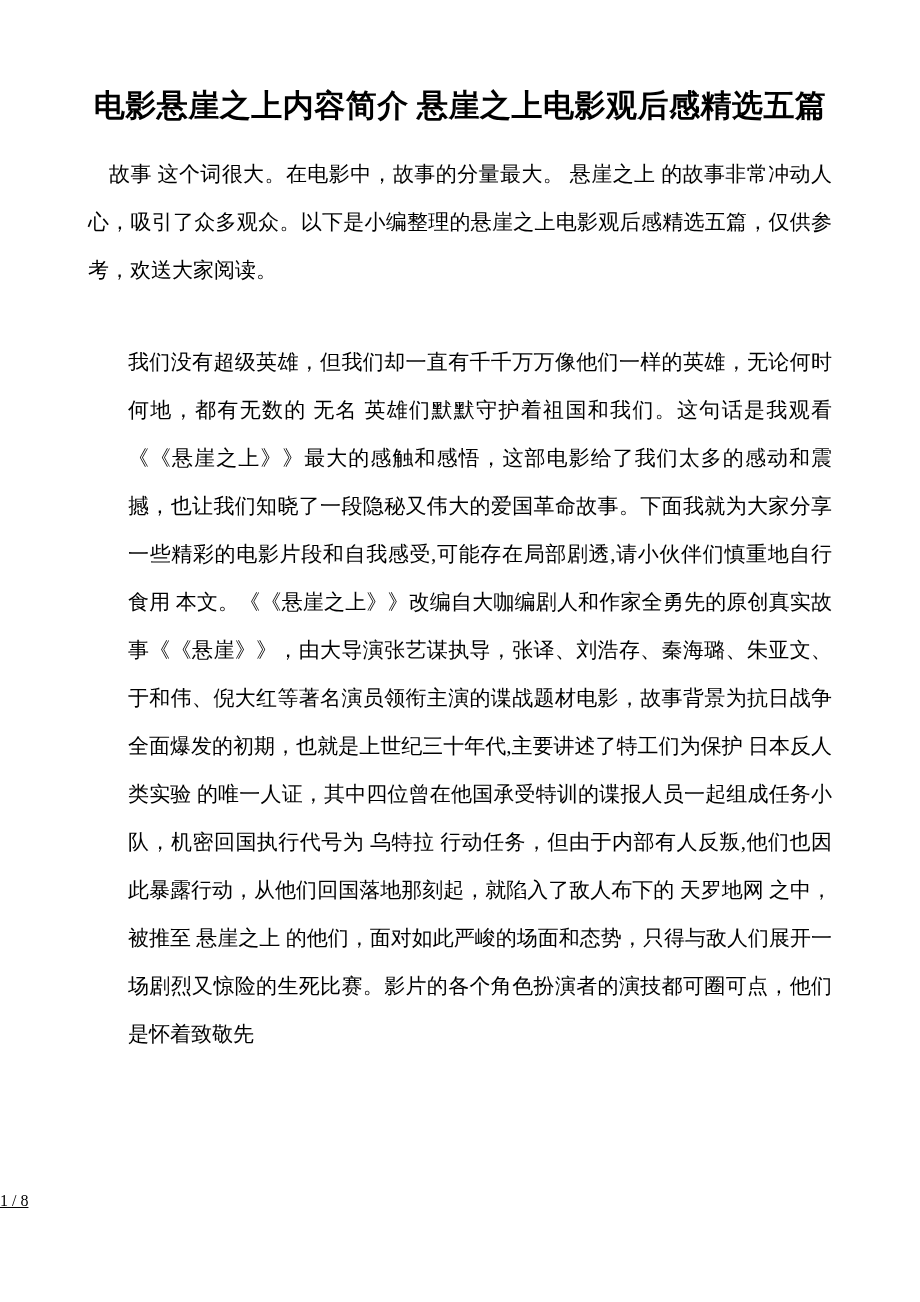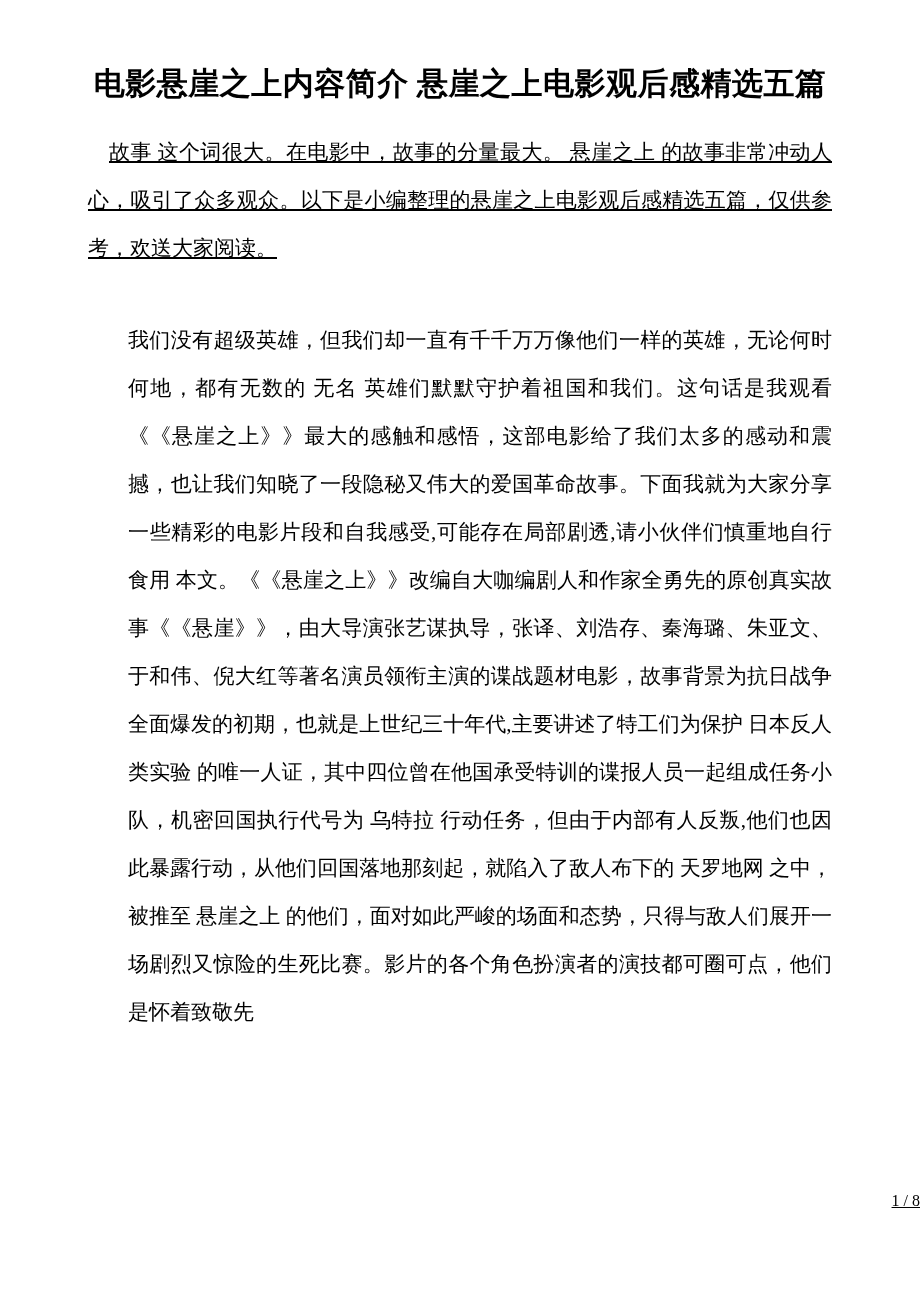--- a/index.html
+++ b/index.html
@@ -15,52 +15,51 @@
     font-family: "Liberation Serif", "DejaVu Serif", serif;
     color: #000000;
   }
   .page {
     position: absolute;
     top: 0;
     left: 0;
     width: 920px;
     height: 1302px;
     box-sizing: border-box;
-    padding: 58px 88px 0 88px;
+    padding: 80px 88px 0 88px;
     background: #ffffff;
   }
   .title {
     margin: 0 0 18px 0;
     font-size: 31px;
     font-weight: bold;
     line-height: 52px;
     text-align: center;
     letter-spacing: 0.5px;
   }
   .para {
     margin: 0;
     font-size: 21px;
     line-height: 48px;
     text-align: justify;
     word-break: break-all;
   }
   .para-indent {
     text-indent: 1em;
-    text-decoration: underline;
   }
   .para-gap {
     margin-top: 44px;
     margin-left: 40px;
   }
   .footer {
     position: absolute;
     bottom: 92px;
     left: 0;
     width: 920px;
-    text-align: right;
+    text-align: left;
     font-size: 16px;
     color: #000000;
     text-decoration: underline;
   }
 </style>
 </head>
 <body>
 
 <div class="page">
   <h1 class="title">电影悬崖之上内容简介 悬崖之上电影观后感精选五篇</h1>

